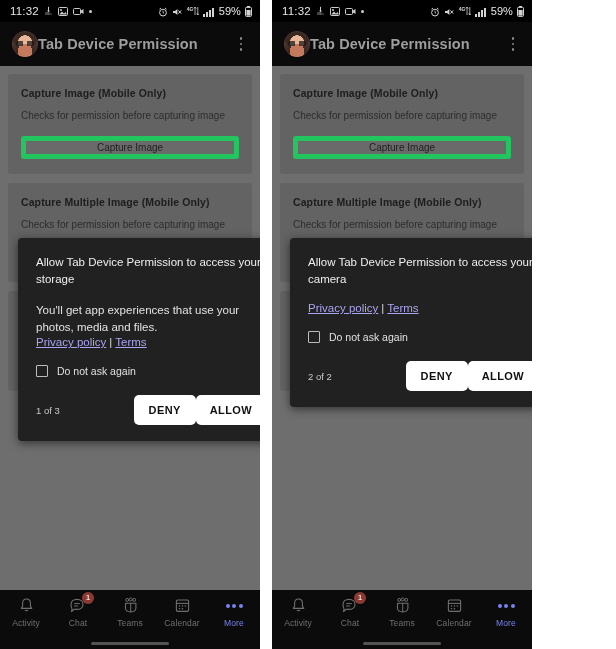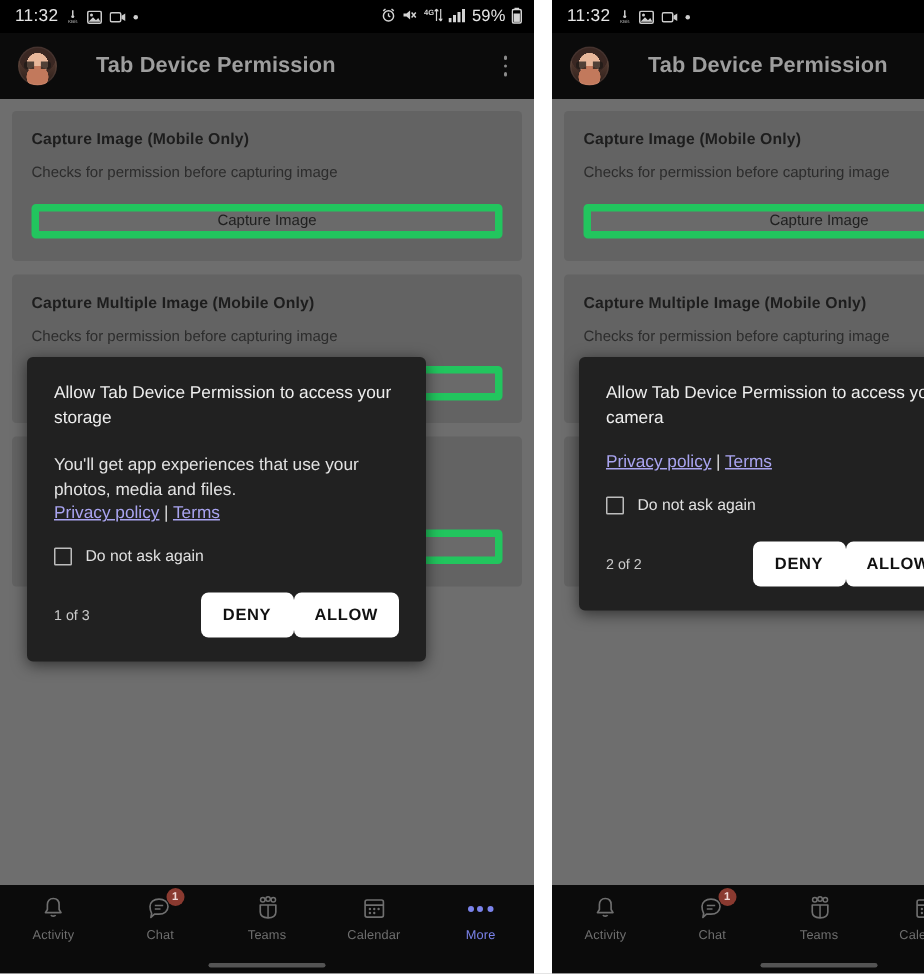--- a/index.html
+++ b/index.html
@@ -7,49 +7,49 @@
     width:616px; height:649px;
     background:#ffffff;
     font-family:"Liberation Sans", sans-serif;
     overflow:hidden;
   }
   .stage { position:relative; width:616px; height:649px; display:flex; background:#ffffff; }
 
   
   .phone {
     position:relative;
-    width:356px; height:649px;
+    width:260px; height:649px;
     background:#0c0c0c;
     overflow:hidden;
     flex:0 0 auto;
   }
   .phone.left  { margin-right:12px; }
 
   
   .statusbar {
     position:relative; height:22px;
     background:#000000;
     display:flex; align-items:center;
     padding:0 8px 0 10px;
     color:#d8d8d8;
     font-size:11px;
   }
   .sb-left { display:flex; align-items:center; gap:5px; flex:1; }
-  .sb-right { display:flex; align-items:flex-start; gap:4px; }
+  .sb-right { display:flex; align-items:flex-end; gap:4px; }
   .sb-clock { font-size:11.5px; color:#e6e6e6; letter-spacing:.2px; }
   .sb-ico { display:inline-flex; align-items:center; justify-content:center; opacity:.92; }
   .sb-ico svg { display:block; }
   .sb-dot { width:3px; height:3px; border-radius:50%; background:#cfcfcf; display:inline-block; }
   .sb-bat { font-size:11px; color:#e6e6e6; letter-spacing:.1px; }
 
   
   .appbar {
     height:44px; background:#0b0b0b;
     display:flex; align-items:center;
-    padding:0 10px 0 12px; gap:26px;
+    padding:0 10px 0 12px; gap:0;
     position:relative;
   }
   .avatar {
     width:26px; height:26px; border-radius:50%;
     background:
       radial-gradient(circle at 50% 78%, #c2795c 0 30%, rgba(194,121,92,0) 31%),
       radial-gradient(circle at 50% 44%, #e8b79a 0 36%, rgba(232,183,154,0) 37%),
       radial-gradient(circle at 50% 22%, #3a2722 0 52%, rgba(58,39,34,0) 53%),
       linear-gradient(#6b4a3c, #2a1d19);
     box-shadow:inset 0 0 0 1px rgba(255,255,255,.06);

